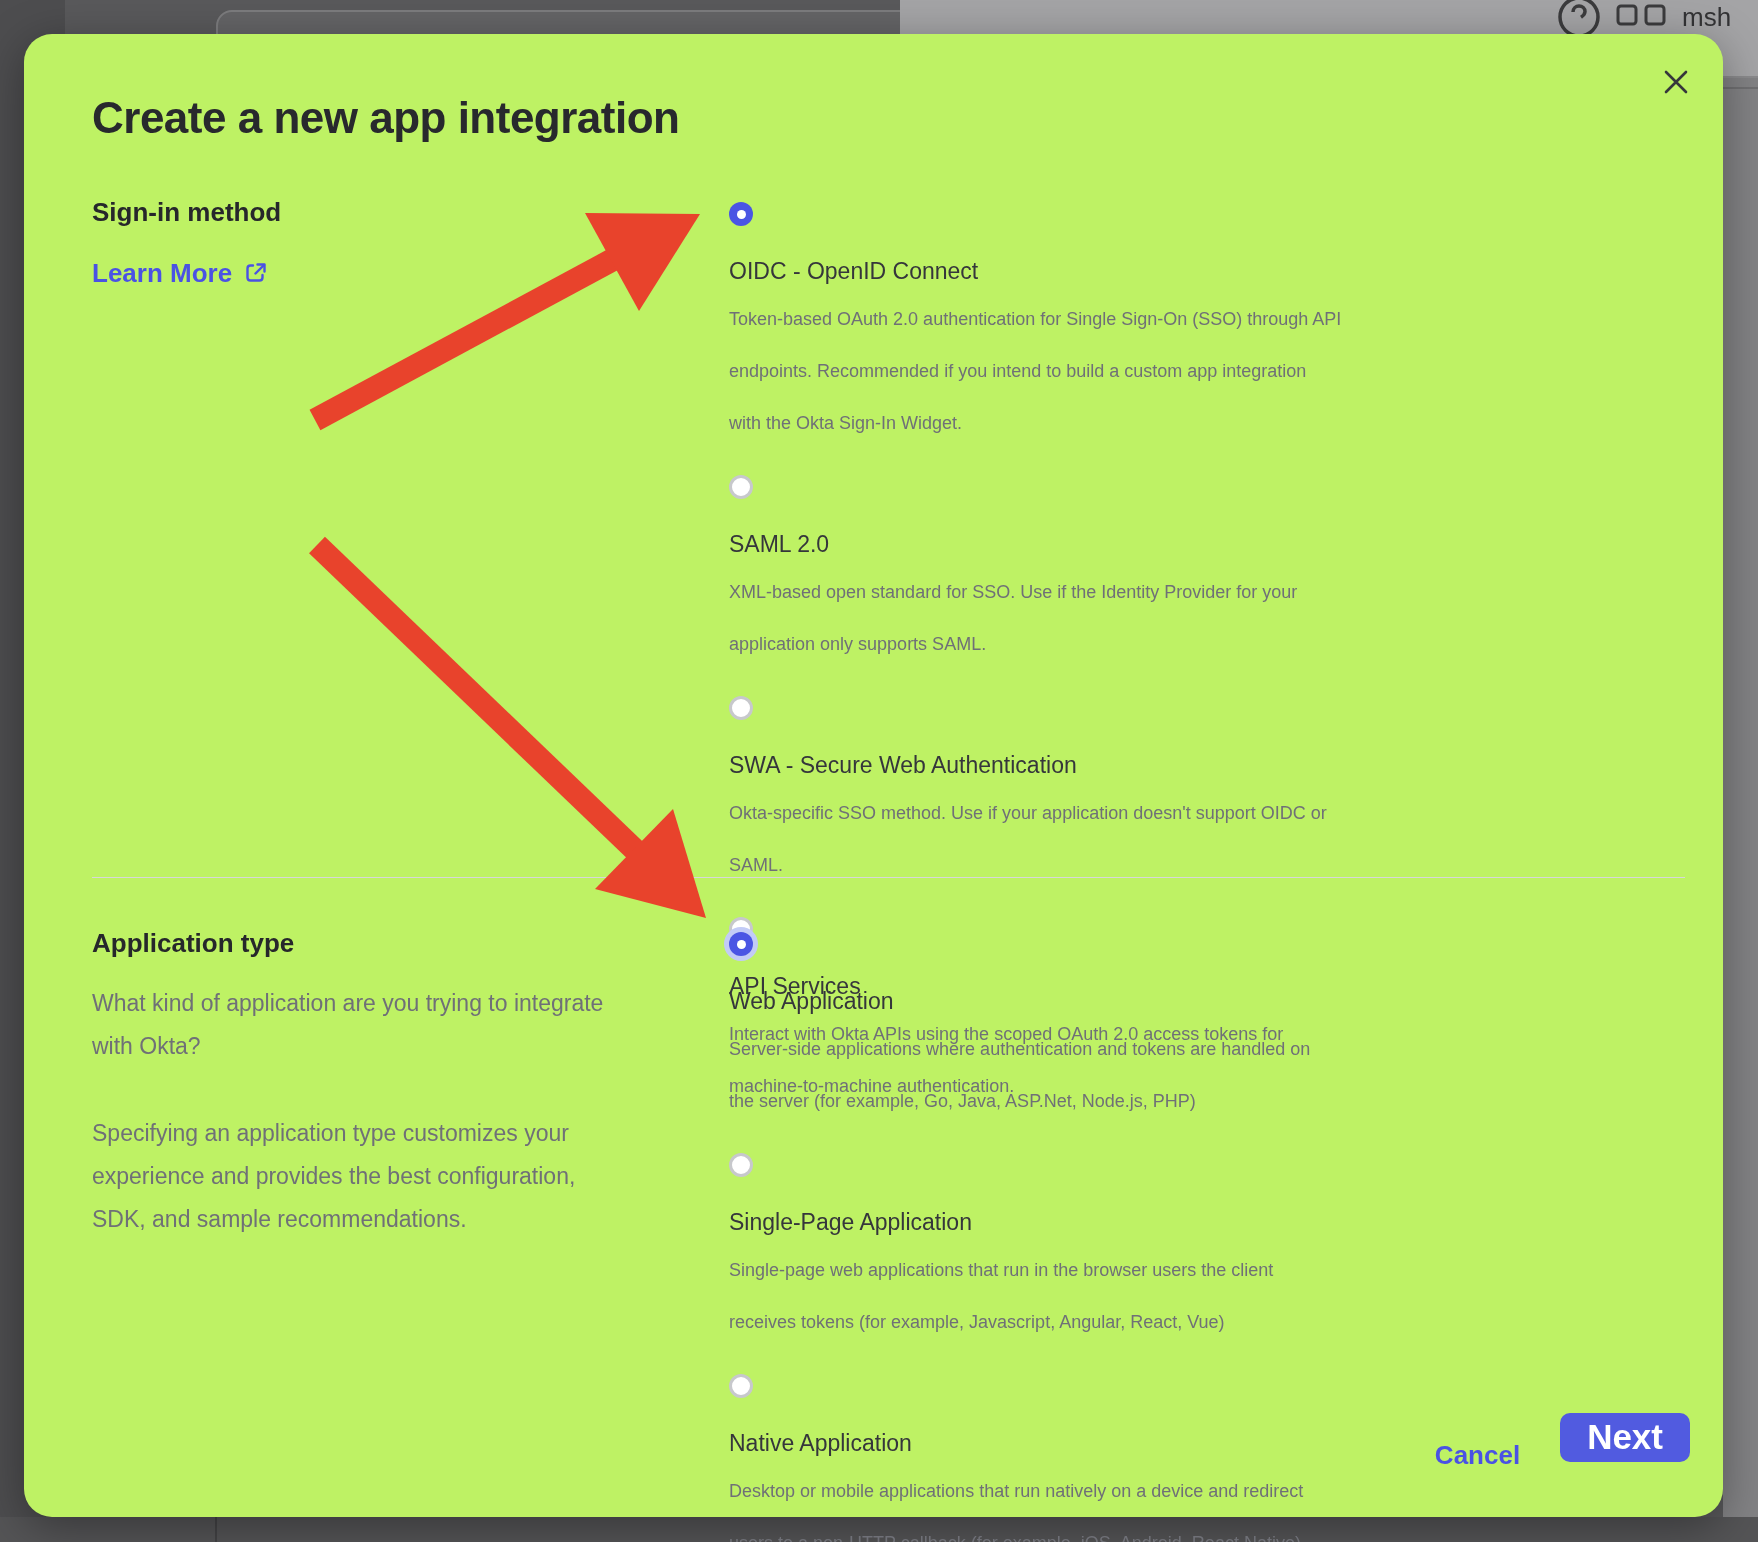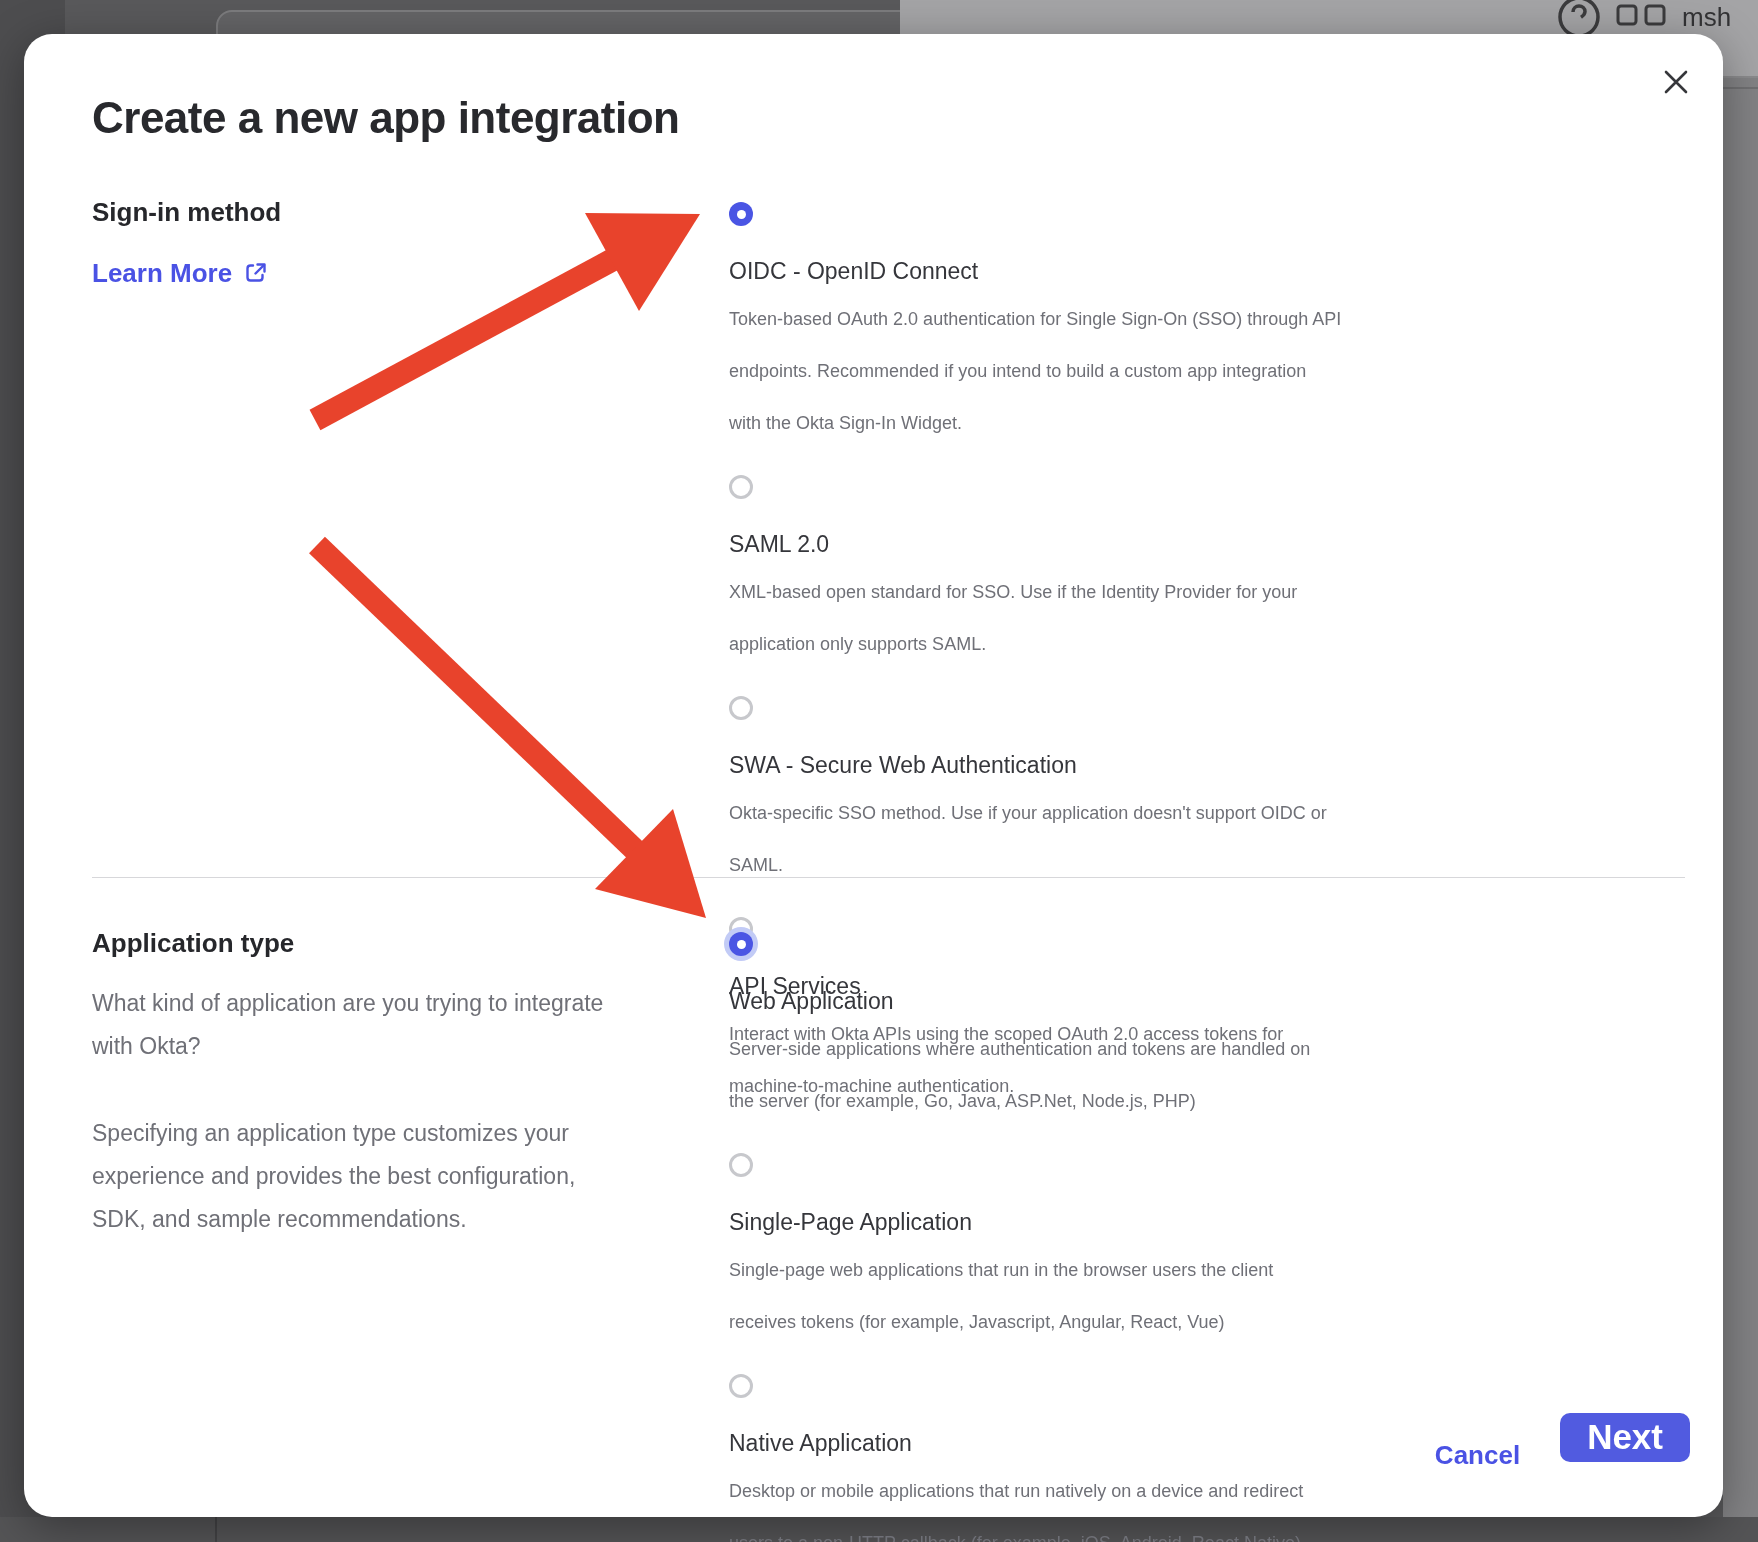--- a/index.html
+++ b/index.html
@@ -22,21 +22,21 @@
   .bd-bottom { position:absolute; left:0; top:1517px; width:100%; height:25px; background:#545456; }
   .bd-bottom-line { position:absolute; left:215px; top:1517px; width:2px; height:25px; background:#434345; }
   .bd-icons { position:absolute; left:1556px; top:0; display:flex; align-items:flex-start; gap:14px; color:#39393b; }
   .bd-help { margin-top:-6px; }
   .bd-grid { margin-top:4px; }
   .bd-account { font-size:26px; font-weight:500; color:#333335; line-height:30px; margin-top:2px; }
 
   
   .modal {
     position:absolute; left:24px; top:34px; width:1699px; height:1483px;
-    background:#ffffff; border-radius:28px; z-index:10;
+    background:#bef264; border-radius:28px; z-index:10;
     box-shadow:0 10px 45px rgba(0,0,0,.35);
   }
   .modal-title {
     position:absolute; left:68px; top:56px;
     font-size:44px; line-height:56px; font-weight:700; letter-spacing:-0.5px; color:#28292d;
   }
   .close-btn {
     position:absolute; right:25px; top:26px; width:44px; height:44px;
     display:flex; align-items:center; justify-content:center;
     background:none; border:none; cursor:pointer; color:#36373b;

